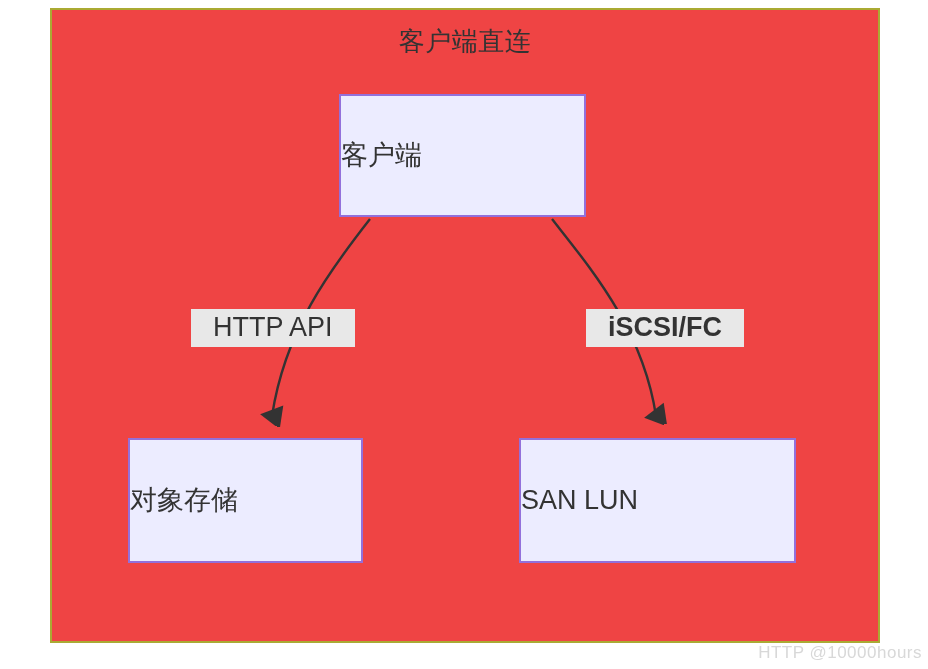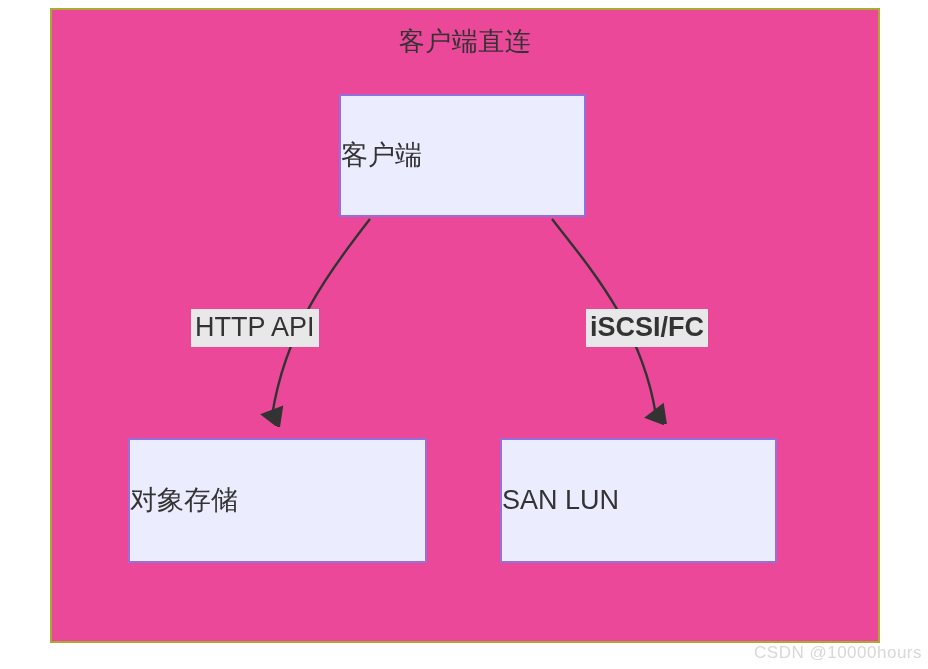--- a/index.html
+++ b/index.html
@@ -23,21 +23,21 @@
     height: 669px;
   }
 
   
   .subgraph-container {
     position: absolute;
     left: 50px;
     top: 8px;
     width: 830px;
     height: 635px;
-    background: #ec4899;
+    background: #ef4444;
     border: 2px solid #aaaa33;
     box-sizing: border-box;
   }
 
   .subgraph-title {
     position: absolute;
     left: 0;
     top: 16px;
     width: 100%;
     text-align: center;
@@ -73,41 +73,41 @@
     left: 339px;
     top: 94px;
     width: 247px;
     height: 123px;
     font-size: 27px;
   }
 
   .node-object-storage {
     left: 128px;
     top: 438px;
-    width: 299px;
+    width: 235px;
     height: 125px;
     font-size: 27px;
   }
 
   .node-san-lun {
-    left: 500px;
+    left: 519px;
     top: 438px;
     width: 277px;
     height: 125px;
     font-size: 27px;
   }
 
   
   .edge-label {
     position: absolute;
     background: #e8e8e8;
     color: #333333;
     font-size: 27px;
     line-height: 1.25;
-    padding: 2px 4px;
+    padding: 2px 22px;
     white-space: nowrap;
     box-sizing: border-box;
   }
 
   .edge-label-http {
     left: 191px;
     top: 309px;
   }
 
   .edge-label-iscsi {
@@ -157,15 +157,15 @@
   </div>
 
   <div class="node-box node-san-lun">
     <span>SAN LUN</span>
   </div>
 
   <div class="edge-label edge-label-http">HTTP API</div>
 
   <div class="edge-label edge-label-iscsi">iSCSI/FC</div>
 
-  <div class="watermark">CSDN @10000hours</div>
+  <div class="watermark">HTTP @10000hours</div>
 
 </div>
 
 </body></html>

